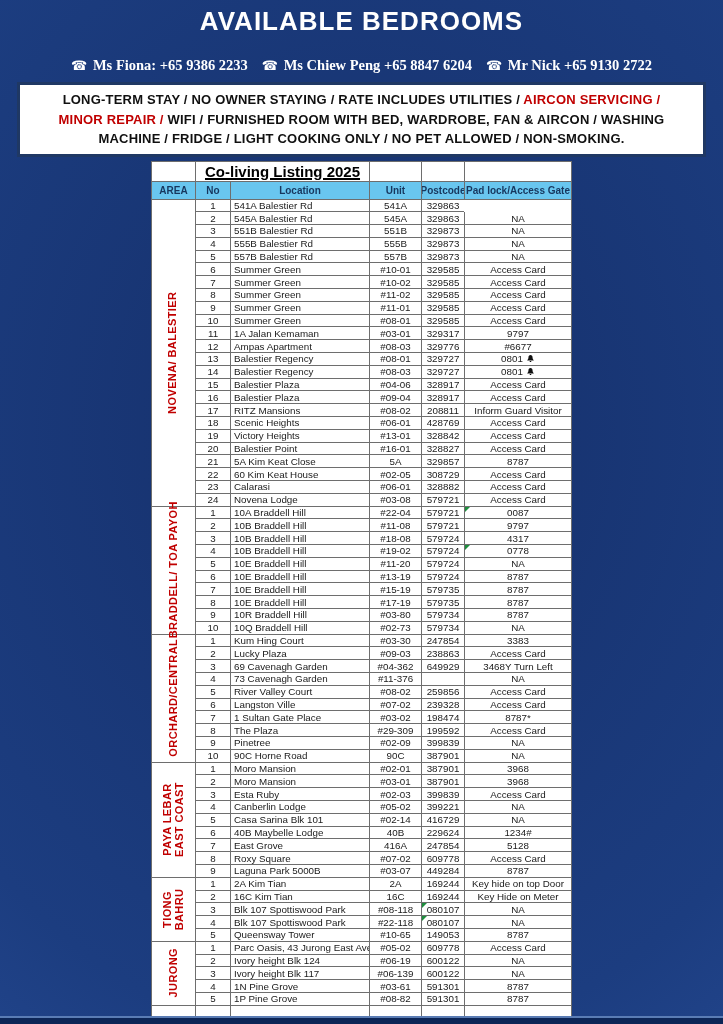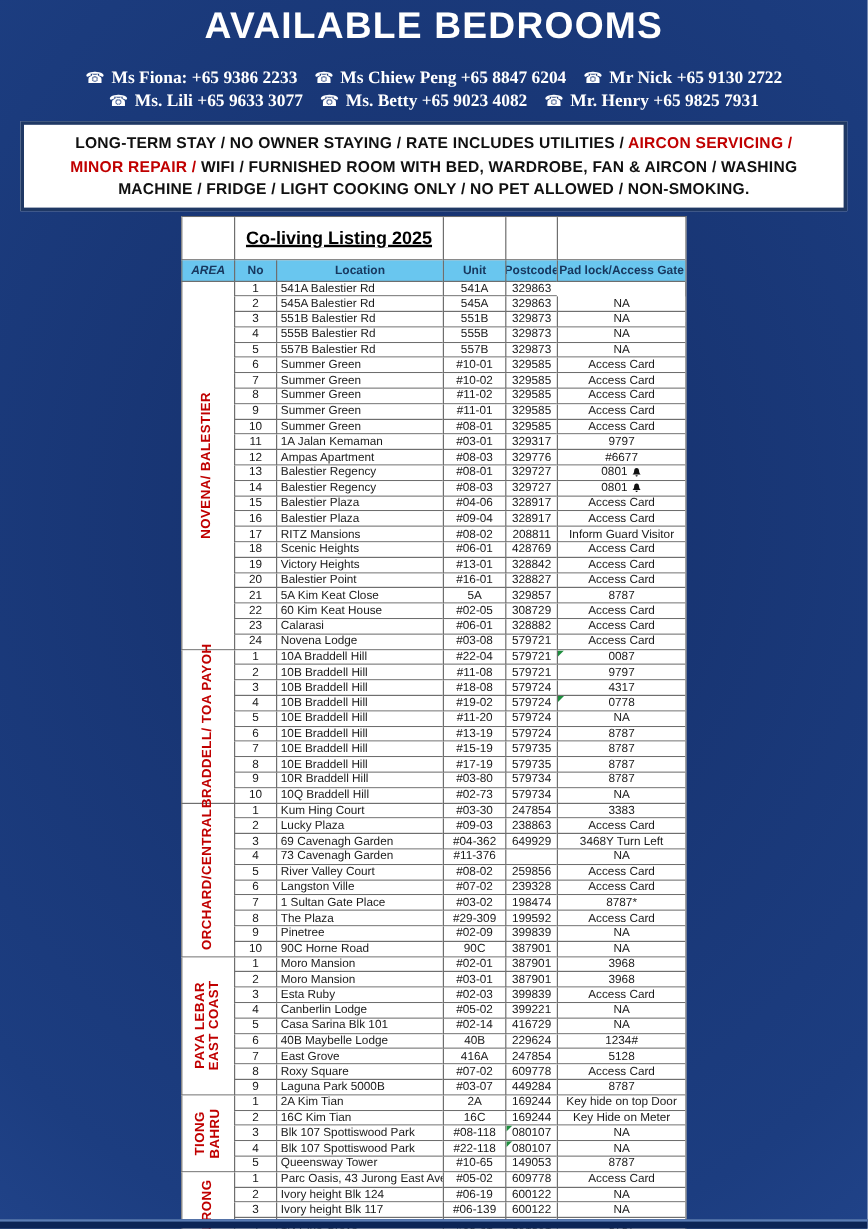--- a/index.html
+++ b/index.html
@@ -8,21 +8,21 @@
     width:723px;height:1024px;
     overflow:hidden;
     background:radial-gradient(ellipse 130% 110% at 50% 42%, #152f6a 0%, #1c3d80 55%, #2e55a3 100%);
     font-family:"Liberation Sans", sans-serif;
   }
   .main-title{
     padding-top:5px;
     text-align:center;
     color:#ffffff;
     font-weight:800;
-    font-size:31px;
+    font-size:26px;
     letter-spacing:1px;
     line-height:33px;
     font-family:"Liberation Sans", sans-serif;
   }
   .contacts{
     margin-top:18px;
     text-align:center;
     color:#ffffff;
     font-family:"Liberation Serif", serif;
     font-weight:700;
@@ -57,28 +57,28 @@
   .trow{display:flex;}
   .c{
     box-sizing:border-box;
     border-left:1px solid #6e6e6e;
     border-bottom:1px solid #6e6e6e;
     display:flex;align-items:center;justify-content:center;
     position:relative;
     background:#ffffff;
     overflow:hidden;white-space:nowrap;
   }
-  .w-area{width:44px;font-style:italic;}
+  .w-area{width:44px;}
   .w-no{width:35px;}
   .w-loc{width:139px;}
   .w-unit{width:52px;}
   .w-post{width:43px;}
   .w-pad{width:107px;}
   .w-title{width:174px;}
-  .title-row{height:36px;}
+  .title-row{height:20px;}
   .title-cell{
     font-weight:700;font-size:15px;
     text-decoration:underline;
     text-decoration-thickness:1.5px;
     color:#000;
   }
   .header-row{height:18px;}
   .header-row .c{
     background:#69c6ef;
     color:#17375E;
@@ -126,21 +126,20 @@
 </style>
 </head>
 <body>
 
 <div class="page">
 
   <div class="main-title">AVAILABLE BEDROOMS</div>
 
   <div class="contacts">
     <div><span class="contact"><span class="phone-icon">☎</span> Ms Fiona: +65 9386 2233</span><span class="contact"><span class="phone-icon">☎</span> Ms Chiew Peng +65 8847 6204</span><span class="contact"><span class="phone-icon">☎</span> Mr Nick +65 9130 2722</span></div>
-    <div><span class="contact"><span class="phone-icon">☎</span> Ms. Lili +65 9633 3077</span><span class="contact"><span class="phone-icon">☎</span> Ms. Betty +65 9023 4082</span><span class="contact"><span class="phone-icon">☎</span> Mr. Henry +65 9825 7931</span></div>
   </div>
 
   <div class="notice">
     <span><span>LONG-TERM STAY / NO OWNER STAYING / RATE INCLUDES UTILITIES / </span><span class="red">AIRCON SERVICING / MINOR REPAIR /</span><span> WIFI / FURNISHED ROOM WITH BED, WARDROBE, FAN &amp; AIRCON / WASHING MACHINE / FRIDGE / LIGHT COOKING ONLY / NO PET ALLOWED / NON-SMOKING.</span></span>
   </div>
 
   <div class="sheet">
     <div class="table">
 
       <div class="trow title-row">

